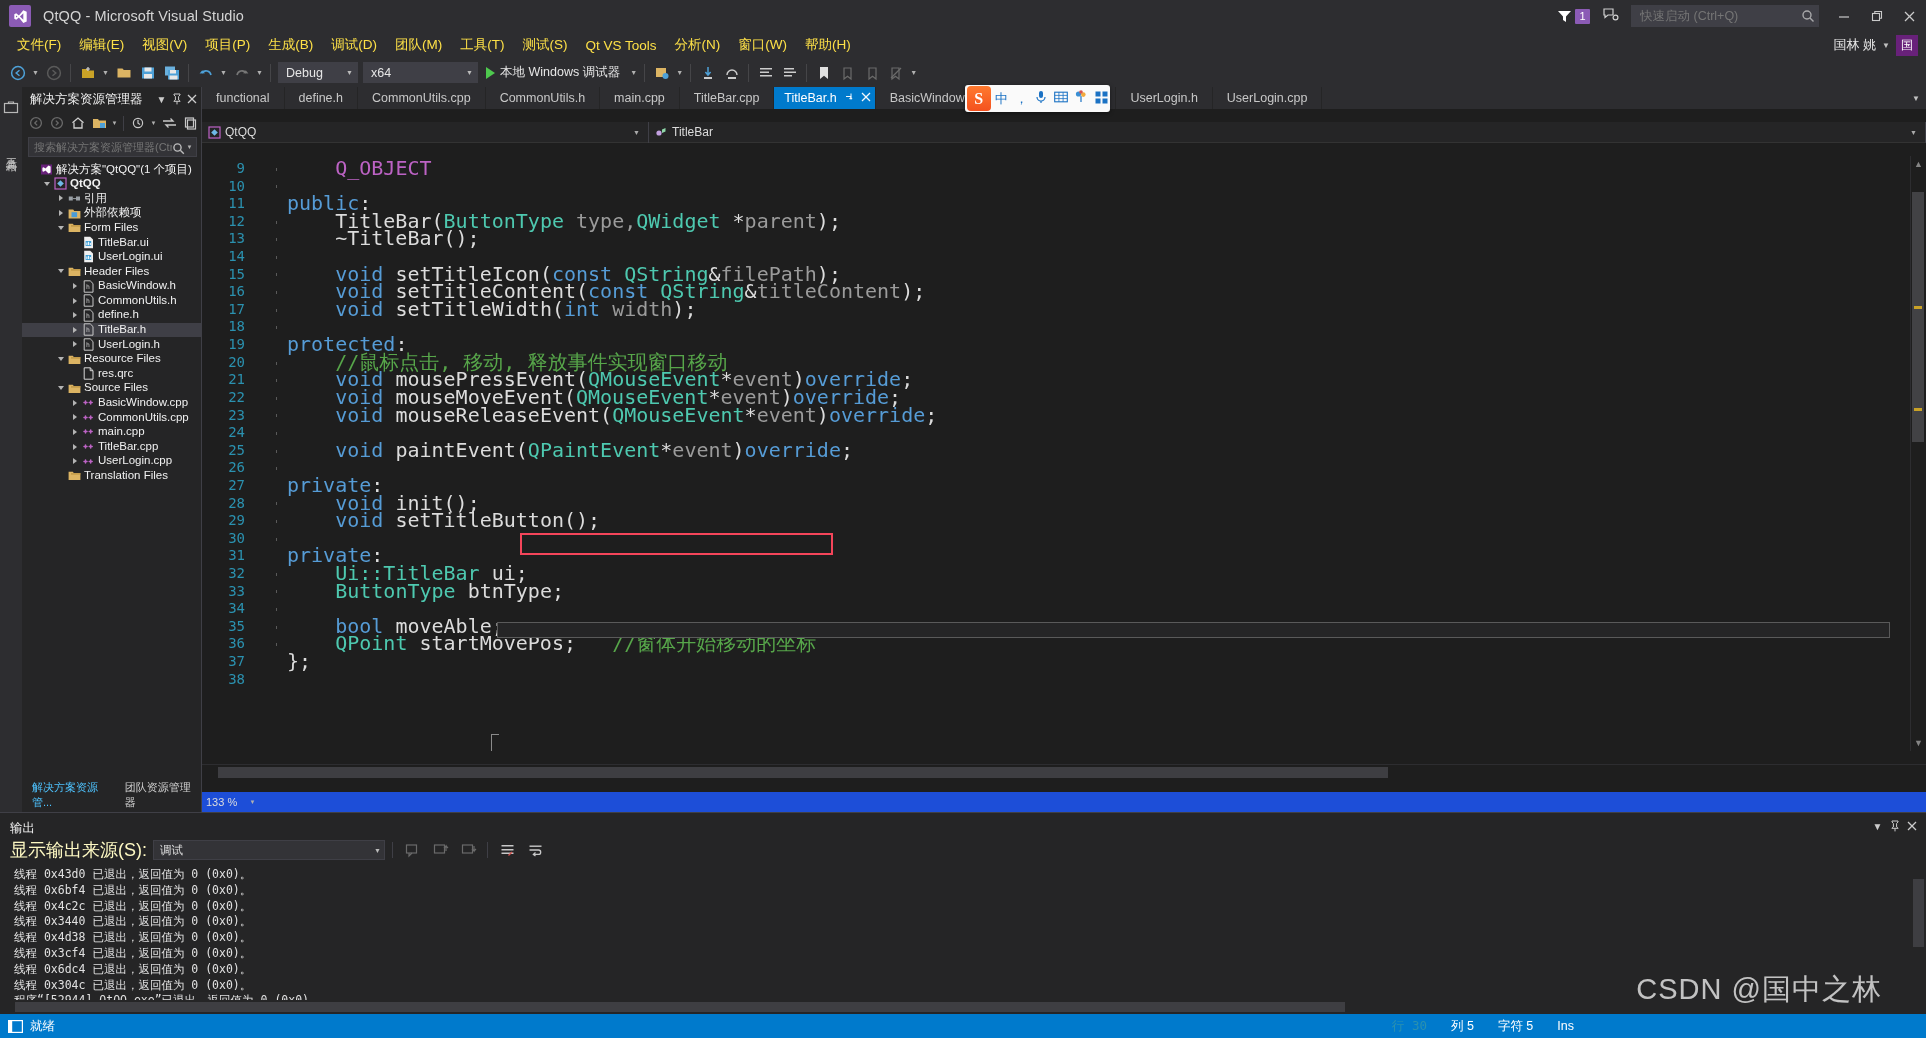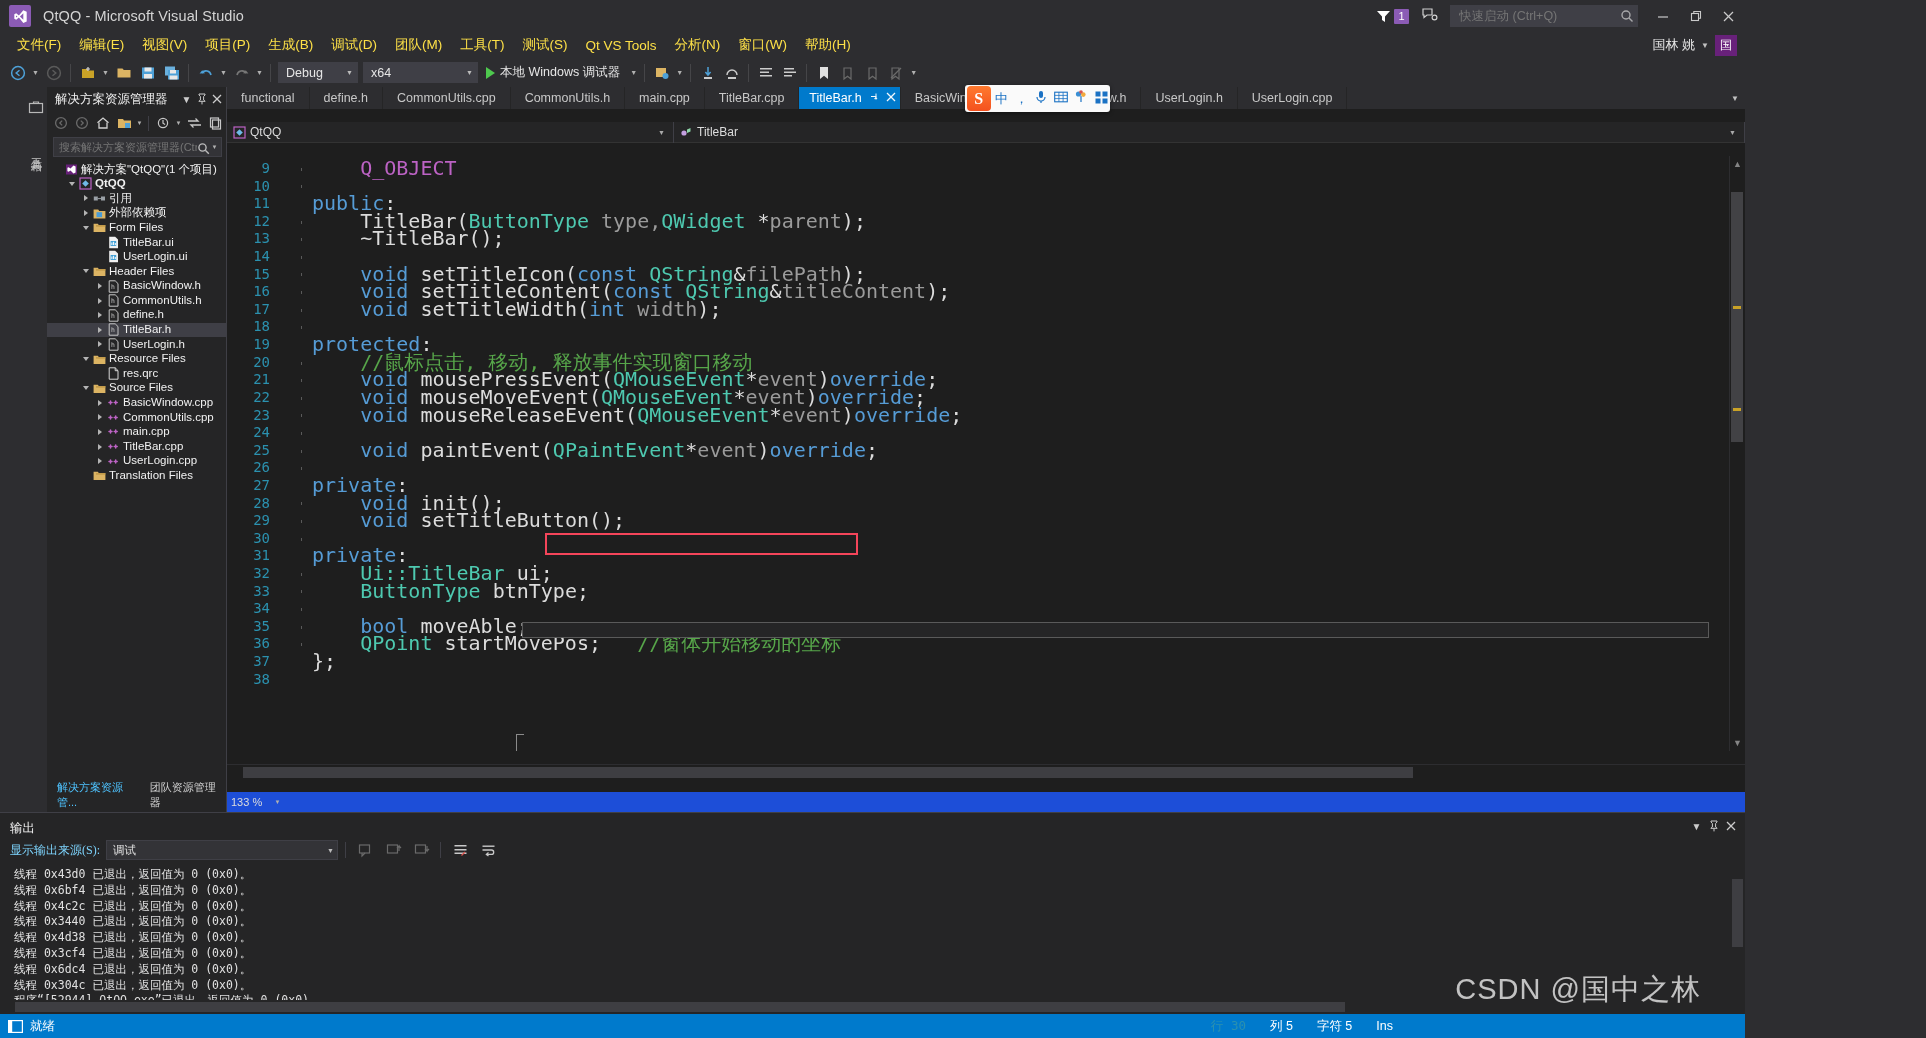--- a/index.html
+++ b/index.html
@@ -3,21 +3,21 @@
 <meta charset="utf-8">
 <style>
   * { box-sizing: border-box; margin: 0; padding: 0; }
   html, body {
     width: 1926px; height: 1038px;
     background: #2d2d30;
     font-family: "Liberation Sans", sans-serif;
     overflow: hidden;
     color: #f1f1f1;
   }
-  .app { position: relative; width: 1745px; height: 1038px; display: flex; flex-direction: column; }
+  .app { position: relative; width: 1926px; height: 1038px; display: flex; flex-direction: column; }
 
   
   .titlebar {
     height: 32px; background: #2d2d30; display: flex; align-items: center;
     position: relative; flex: 0 0 32px;
   }
   .vs-logo {
     width: 22px; height: 22px; margin-left: 9px; background: #8b5bb5;
     border-radius: 2px; position: relative; display:flex; align-items:center; justify-content:center;
     color:#fff; font-size: 13px; font-weight: bold;
@@ -90,21 +90,21 @@
     box-shadow: 0 1px 4px rgba(0,0,0,.45); z-index: 60; gap: 2px; padding-left: 2px;
   }
   .sogou-logo {
     width: 25px; height: 25px; background: linear-gradient(180deg,#ff7a2f,#f4511e);
     border-radius: 4px; color: #fff; font-size: 16px; font-weight: bold;
     display: flex; align-items: center; justify-content: center; font-family: "Liberation Serif", serif;
   }
   .sg-item { color: #1b72c4; font-size: 13px; width: 19px; text-align: center; }
 
   
-  .main { flex: 1; display: flex; min-height: 0; position: relative; background: #2d2d30; margin-left: 25px;}
+  .main { flex: 1; display: flex; min-height: 0; position: relative; background: #2d2d30;}
   .vrail {
     width: 22px; background: #2d2d30; flex: 0 0 22px; position: relative;
     display: flex; flex-direction: column; align-items: center; padding-top: 12px;
   }
   .vrail-text {
     writing-mode: vertical-rl; font-size: 11.5px; color: #c3c3c3; letter-spacing: 1px;
     margin-top: 34px;
   }
 
   
@@ -243,21 +243,21 @@
     border-top: 1px solid #3f3f46;
   }
   .op-header {
     height: 24px; display: flex; align-items: flex-end; padding-left: 10px; font-size: 12.5px; color: #f1f1f1;
   }
   .op-header .oph-spacer { flex: 1; }
   .op-btn { width: 17px; height: 22px; display:flex;align-items:center;justify-content:center;color:#ccc;font-size:10px;}
   .op-toolbar {
     height: 26px; display: flex; align-items: center; gap: 4px; padding-left: 10px;
   }
-  .op-label { font-size: 12px; color: #7dd3fc; white-space: nowrap; font-family: Liberation Serif, serif; }
+  .op-label { font-size: 18px; color: #fef9c3; white-space: nowrap; }
   .op-combo {
     width: 232px; height: 20px; background: #333337; border: 1px solid #3f3f46;
     display: flex; align-items: center; padding: 0 3px 0 6px; font-size: 11.5px; color: #e0e0e0;
     margin-left: 2px;
   }
   .op-combo .oc-caret { margin-left: auto; font-size: 7px; color: #bbb; }
   .op-icon { width: 22px; height: 21px; display:flex;align-items:center;justify-content:center; margin-left:2px;}
   .op-sep { width: 1px; height: 16px; background: #3f3f46; margin: 0 3px; }
   .op-body {
     flex: 1; background: #252526; position: relative; overflow: hidden;

